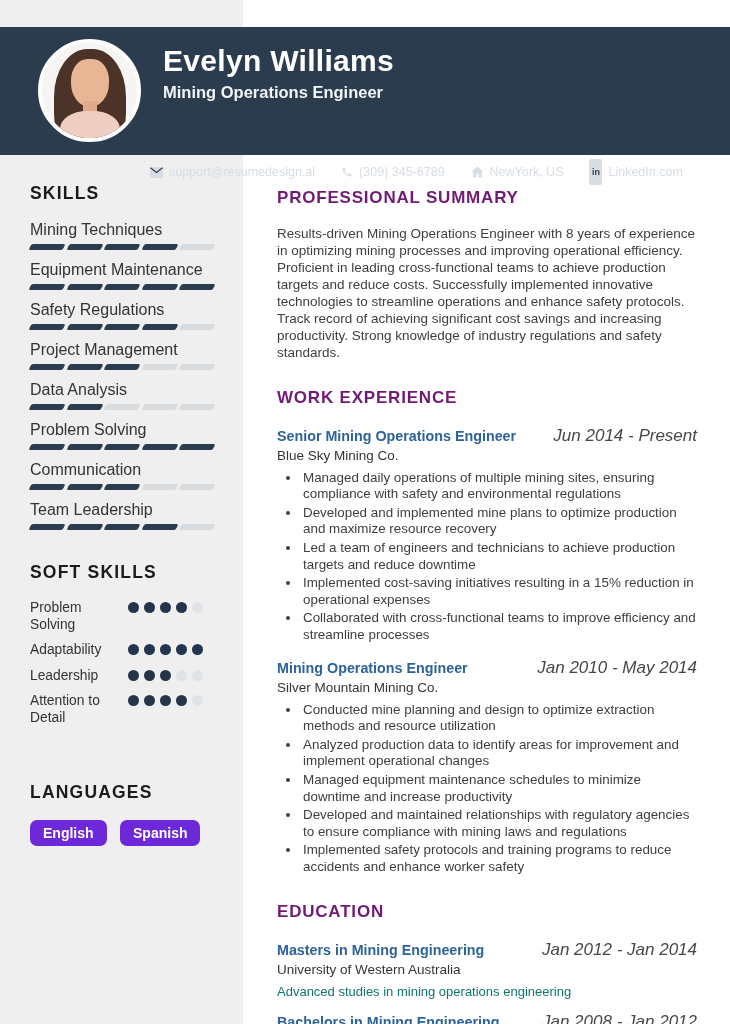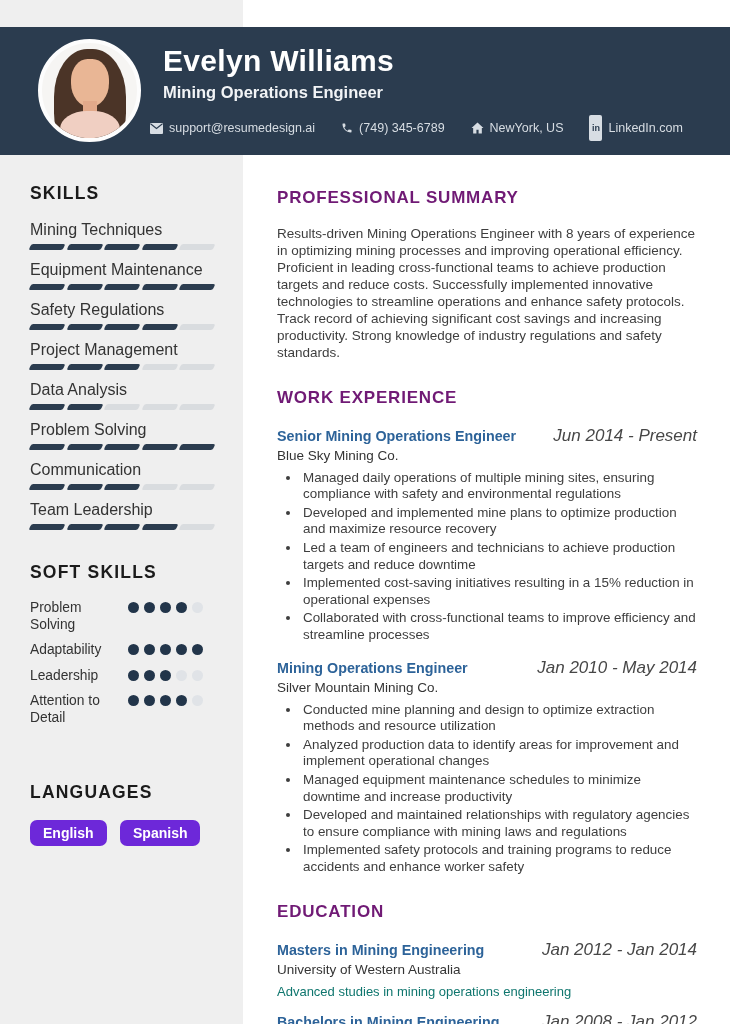--- a/index.html
+++ b/index.html
@@ -43,21 +43,21 @@
     background: #f0cfc2; border-radius: 45% 45% 0 0;
   }
   .header-text { position: absolute; left: 163px; top: 17px; }
   .name { color: #ffffff; font-size: 30px; font-weight: 700; letter-spacing: 0.3px; }
   .job-title { color: #f2f4f6; font-size: 16.5px; font-weight: 700; margin-top: 5px; }
   .contact-row {
     position: absolute; left: 150px; top: 88px;
     display: flex; gap: 26px; align-items: center;
     color: #d7dde3; font-size: 12.5px;
   }
-  .contact-item { display: flex; align-items: center; gap: 6px; white-space: nowrap; }
+  .contact-item { display: flex; align-items: center; gap: 6px; white-space: nowrap; margin-top: 44px; }
   .contact-item svg { display: block; }
   .li-badge {
     width: 13px; height: 26px; background: #d7dde3; color: #2b3c4f;
     border-radius: 2px; font-size: 9px; font-weight: 700;
     display: flex; align-items: center; justify-content: center;
   }
   
   .sidebar { position: absolute; left: 30px; top: 183px; width: 184px; }
   .side-h {
     font-size: 17.5px; font-weight: 700; color: #1b1b1b;
@@ -129,21 +129,21 @@
             </svg>
         </span>
         <span>support@resumedesign.ai</span>
       </div>
       <div class="contact-item">
         <span>
           <svg width="12" height="12" viewBox="0 0 24 24" fill="#d7dde3">
               <path d="M6.6 10.8c1.4 2.8 3.8 5.1 6.6 6.6l2.2-2.2c.3-.3.7-.4 1-.2 1.1.4 2.3.6 3.6.6.6 0 1 .4 1 1V20c0 .6-.4 1-1 1C10.6 21 3 13.4 3 4c0-.6.4-1 1-1h3.5c.6 0 1 .4 1 1 0 1.2.2 2.4.6 3.6.1.3 0 .7-.2 1l-2.3 2.2z"></path>
             </svg>
         </span>
-        <span>(749) 345-6789</span>
+        <span>(309) 345-6789</span>
       </div>
       <div class="contact-item">
         <span>
           <svg width="13" height="12" viewBox="0 0 24 22" fill="#d7dde3">
               <path d="M12 1 L23 11 h-3 v10 h-6 v-7 h-4 v7 H4 V11 H1 Z"></path>
             </svg>
         </span>
         <span>NewYork, US</span>
       </div>
       <div class="contact-item">

